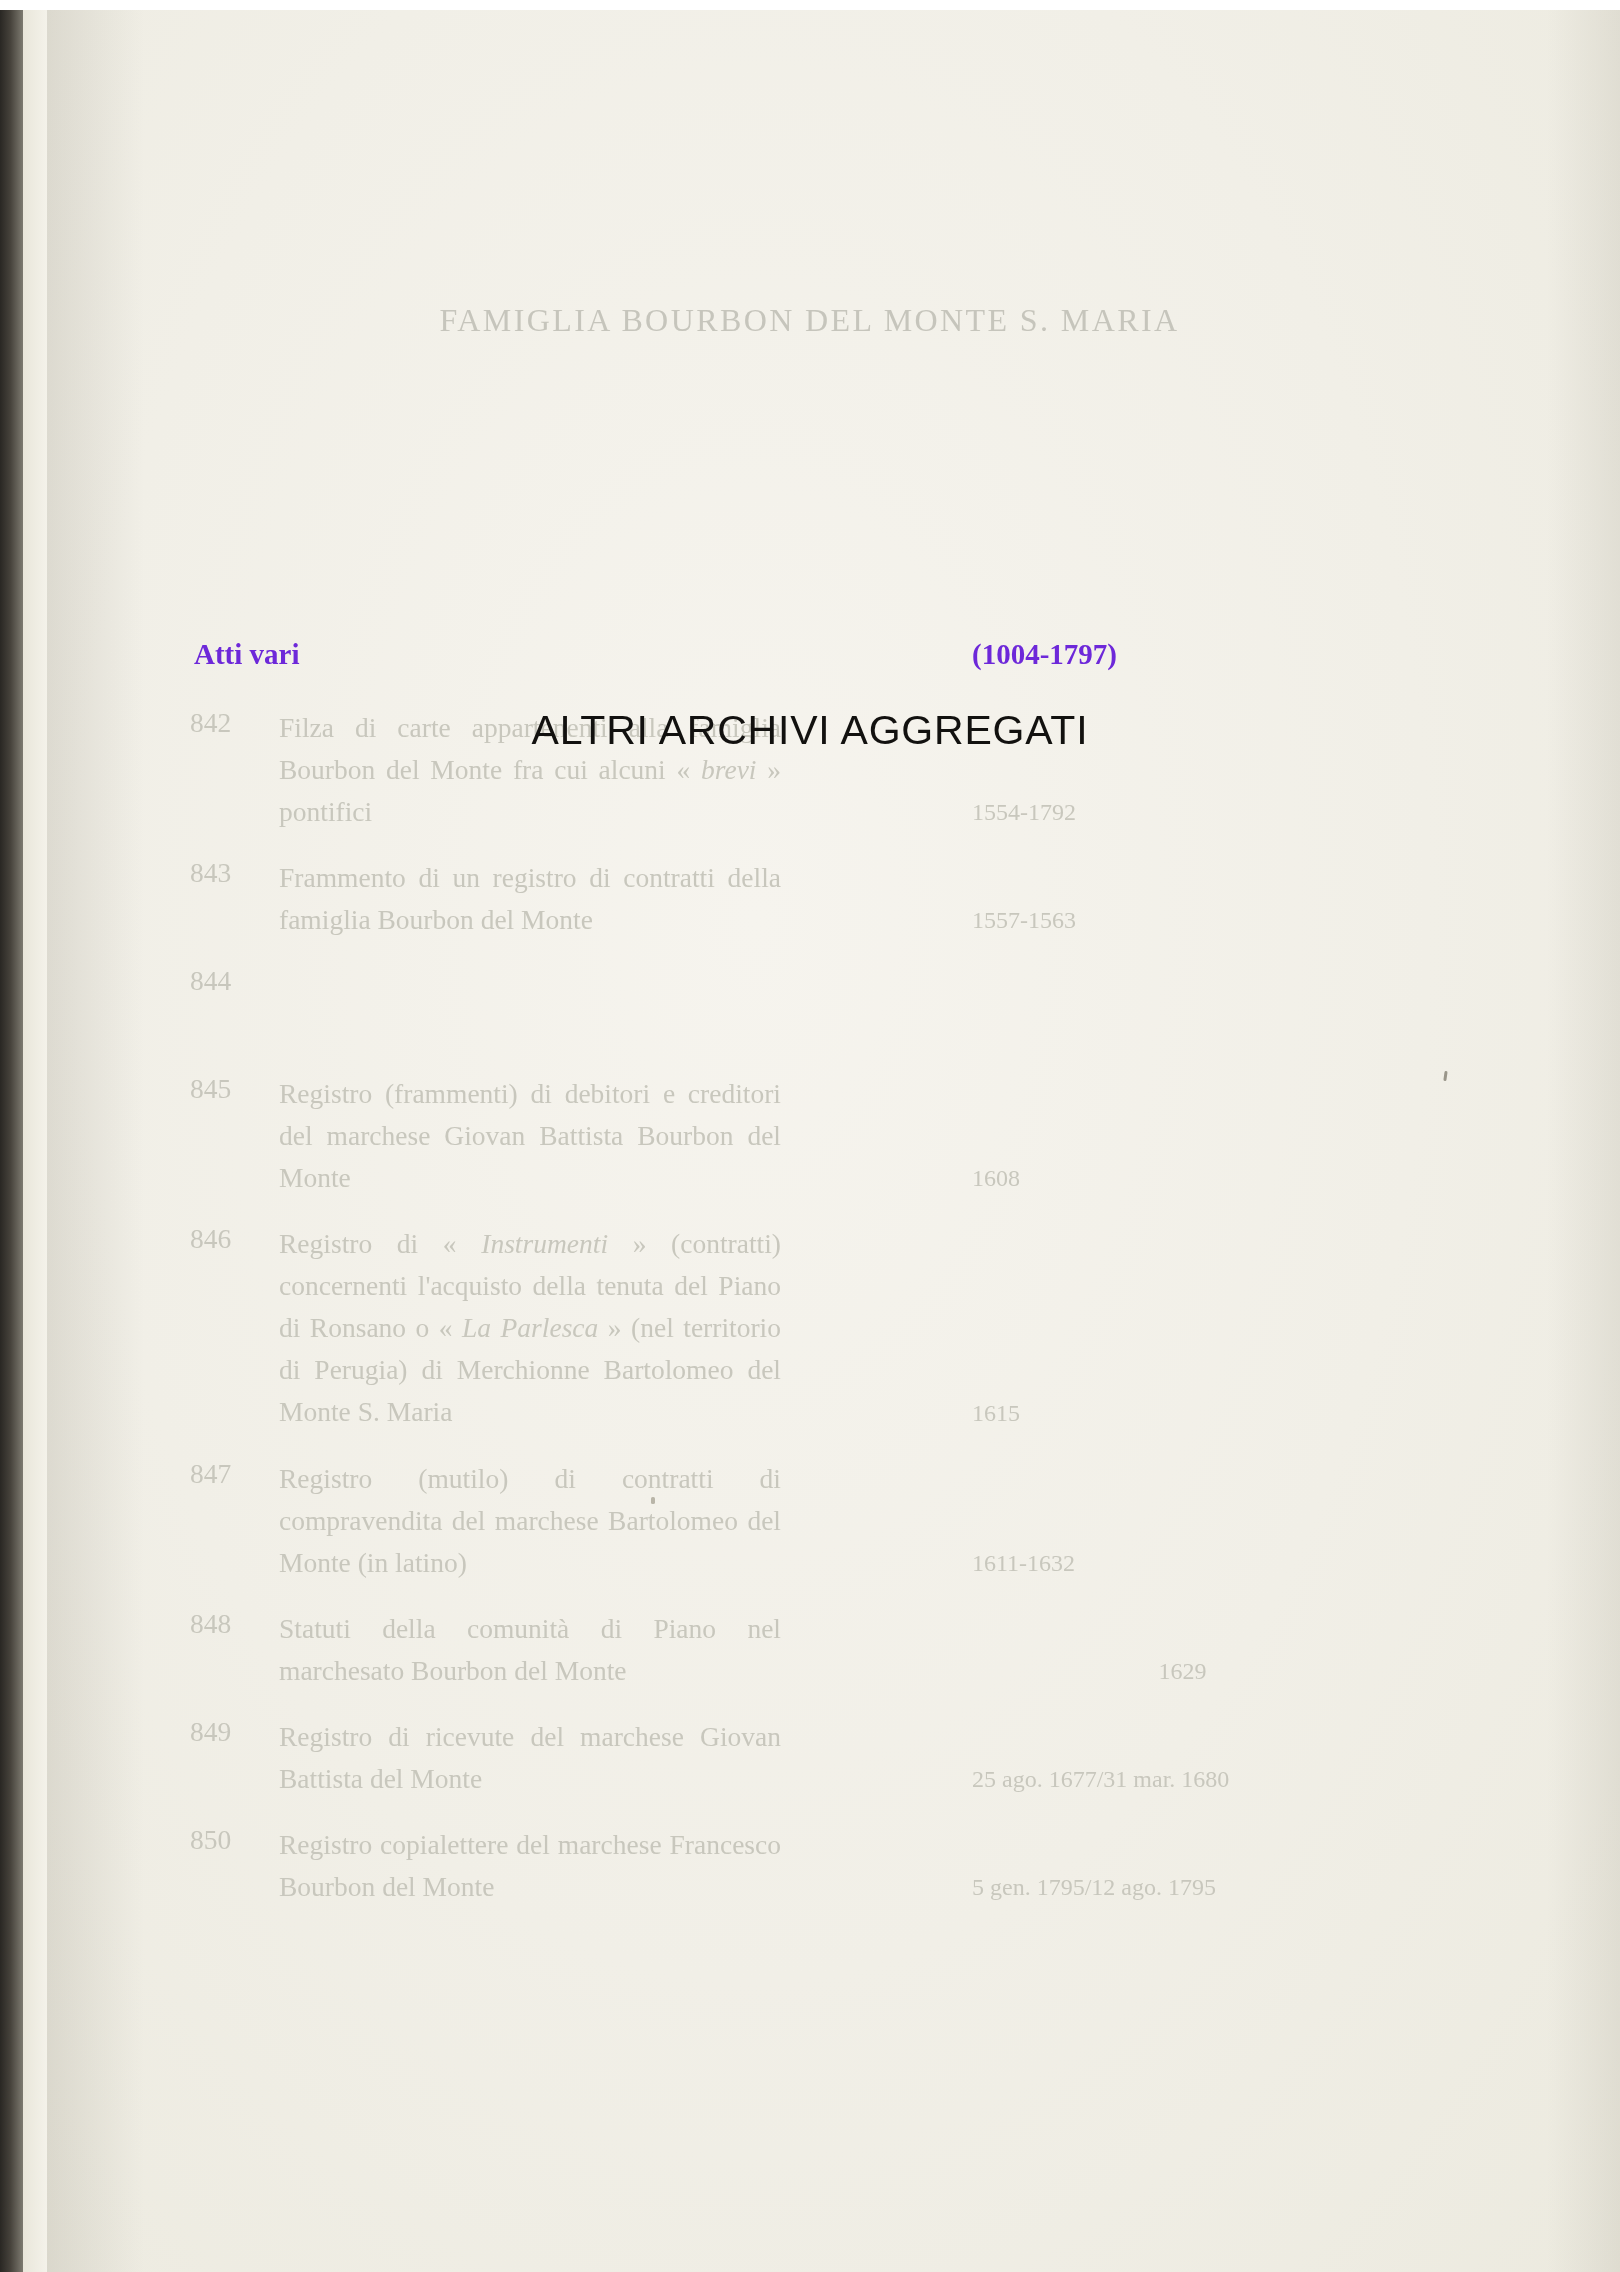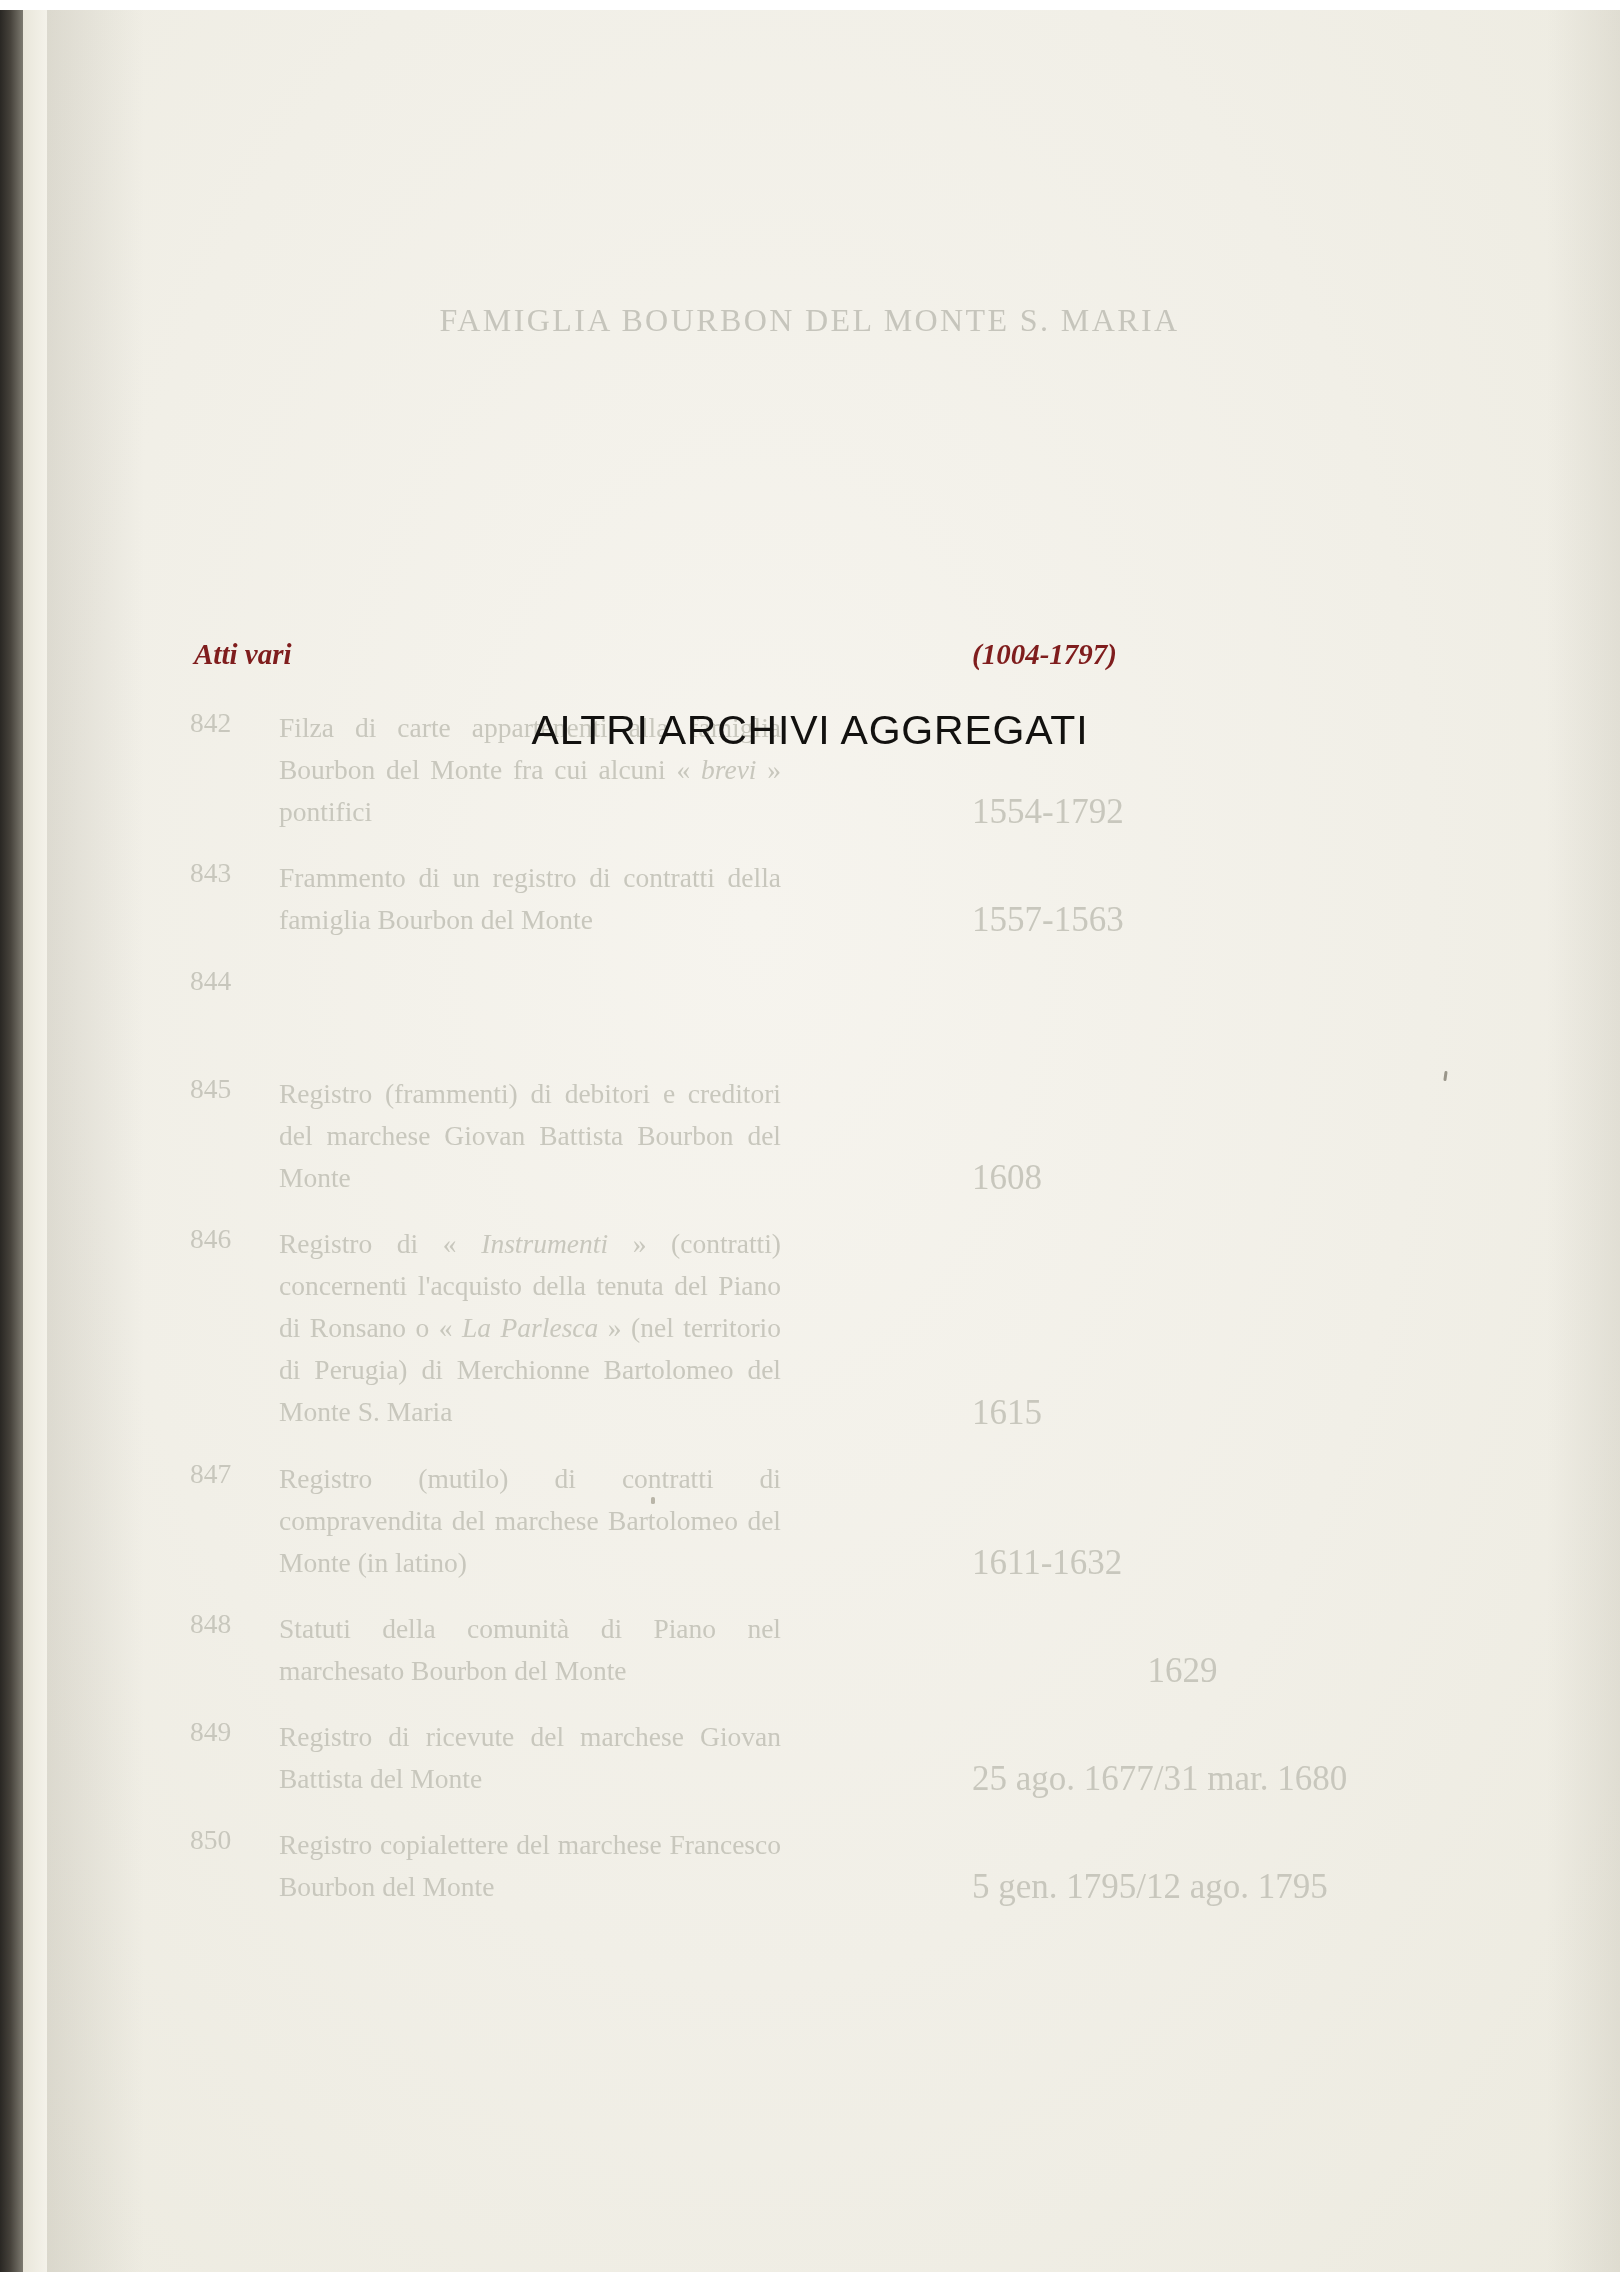--- a/index.html
+++ b/index.html
@@ -65,22 +65,21 @@
     left: 190px;
     top: 628px;
     width: 1207px;
   }
 
   .section-head {
     position: relative;
     height: 45px;
     font-size: 29px;
     font-weight: bold;
-    color: #7f1d1d;
-    font-style: italic;
+    color: #6d28d9;
   }
   .section-head .label { position: absolute; left: 4px; top: 0; }
   .section-head .dates { position: absolute; left: 782px; top: 0; }
 
   .entry {
     position: relative;
     margin-top: 24px;
     min-height: 42px;
   }
   .entry .num {
@@ -98,21 +97,21 @@
     font-size: 27.5px;
     line-height: 42px;
     text-align: justify;
     color: #c8c7bd;
   }
   .entry .desc i { font-style: italic; }
   .entry .date {
     position: absolute;
     left: 782px;
     width: 421px;
-    font-size: 35px;
+    font-size: 24px;
     line-height: 42px;
     color: #c8c7bd;
   }
 
   
   #overlay-title {
     position: absolute;
     left: 0;
     top: 697px;
     width: 1620px;

